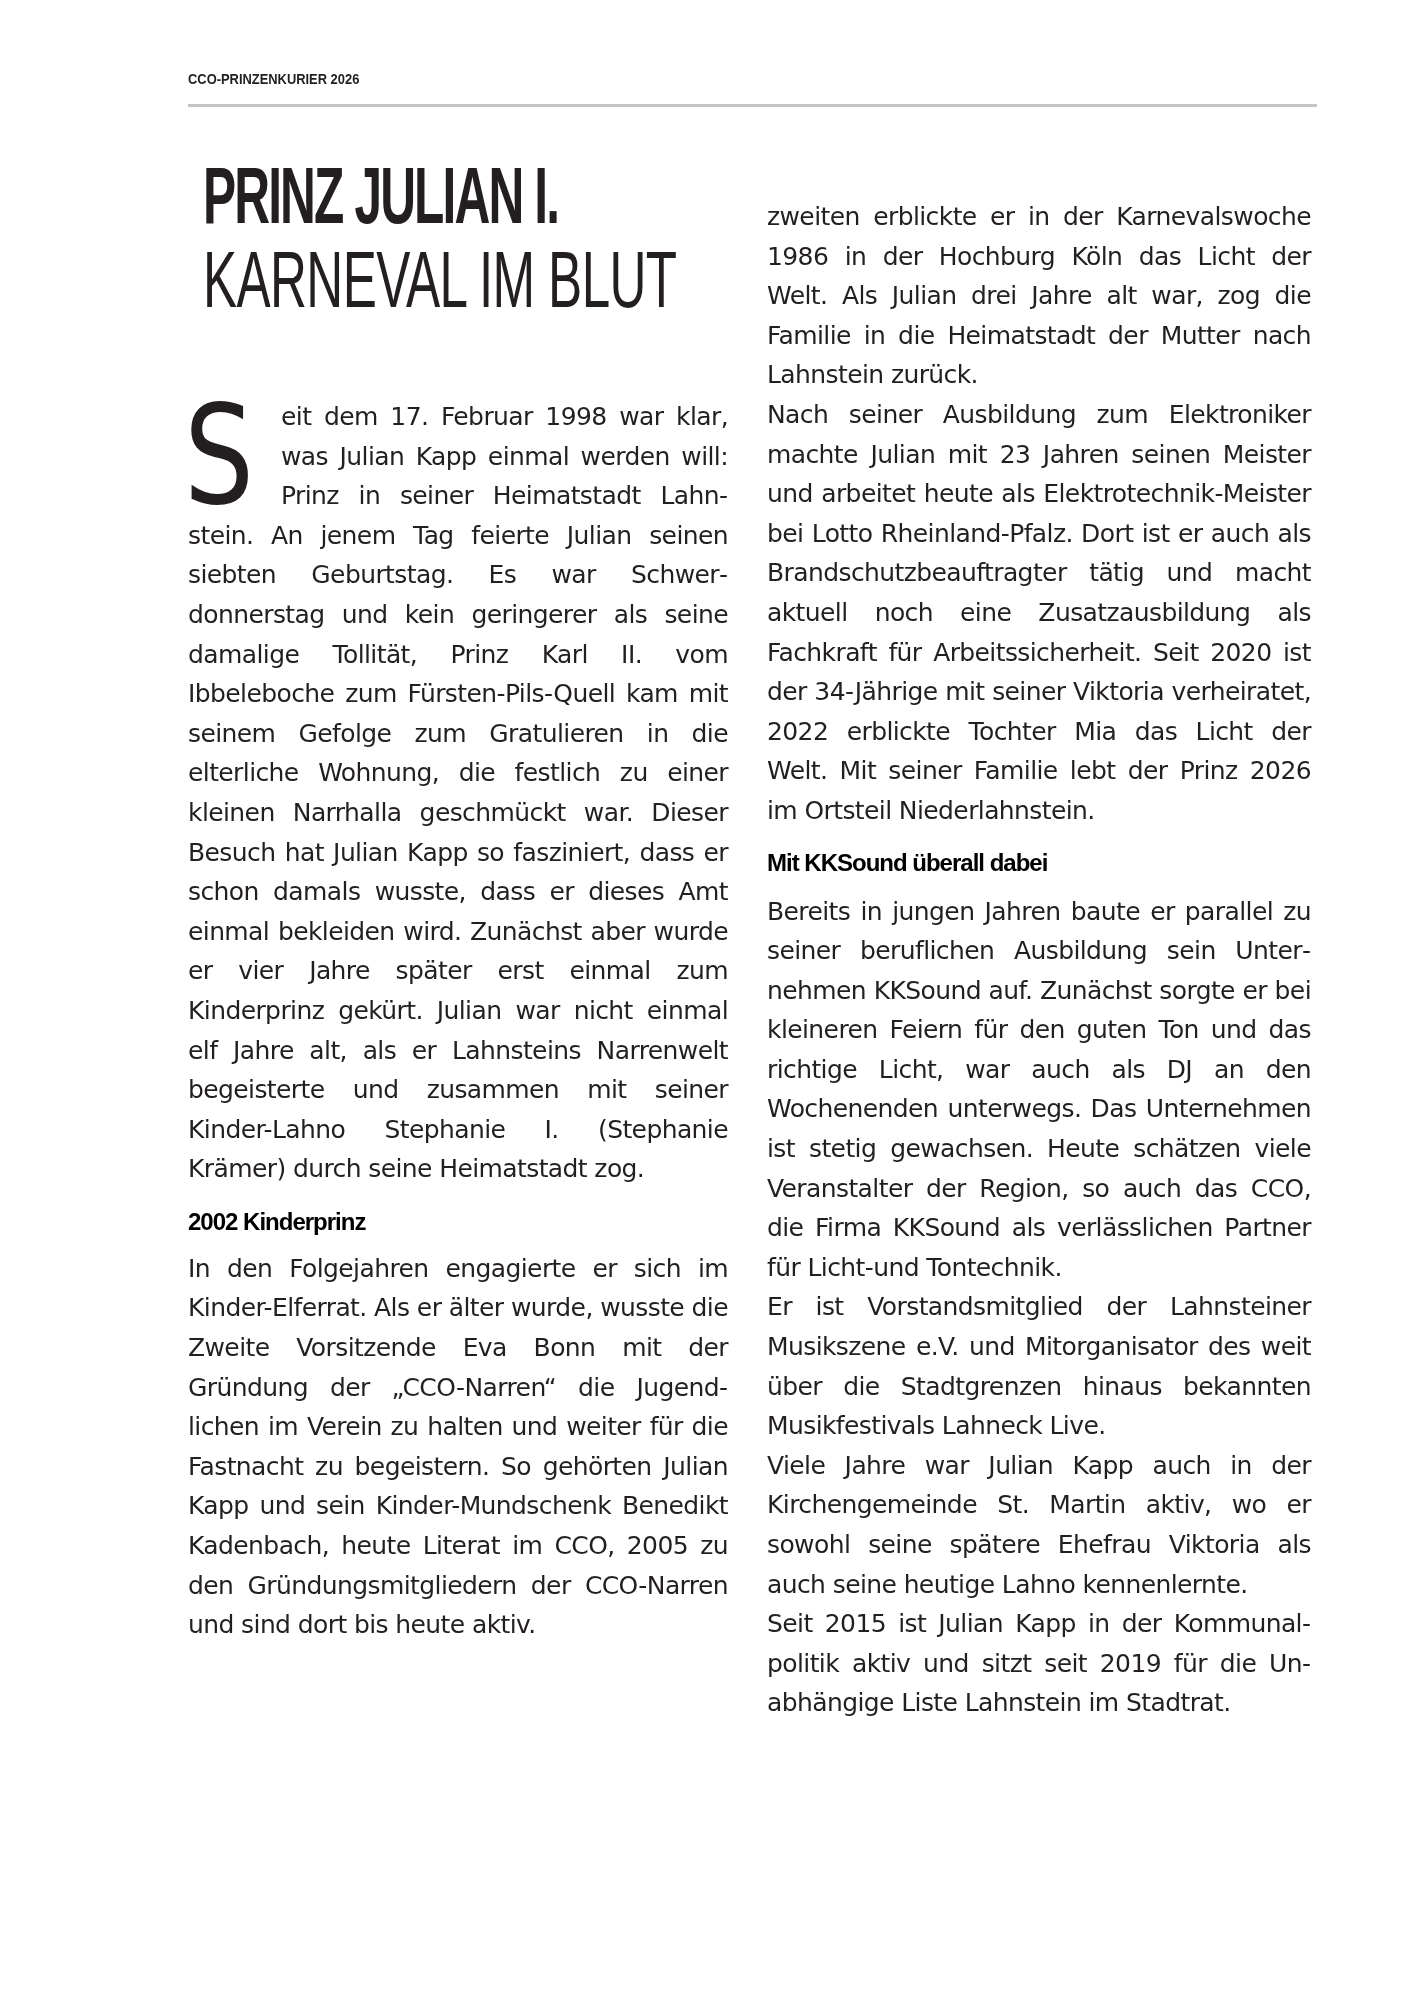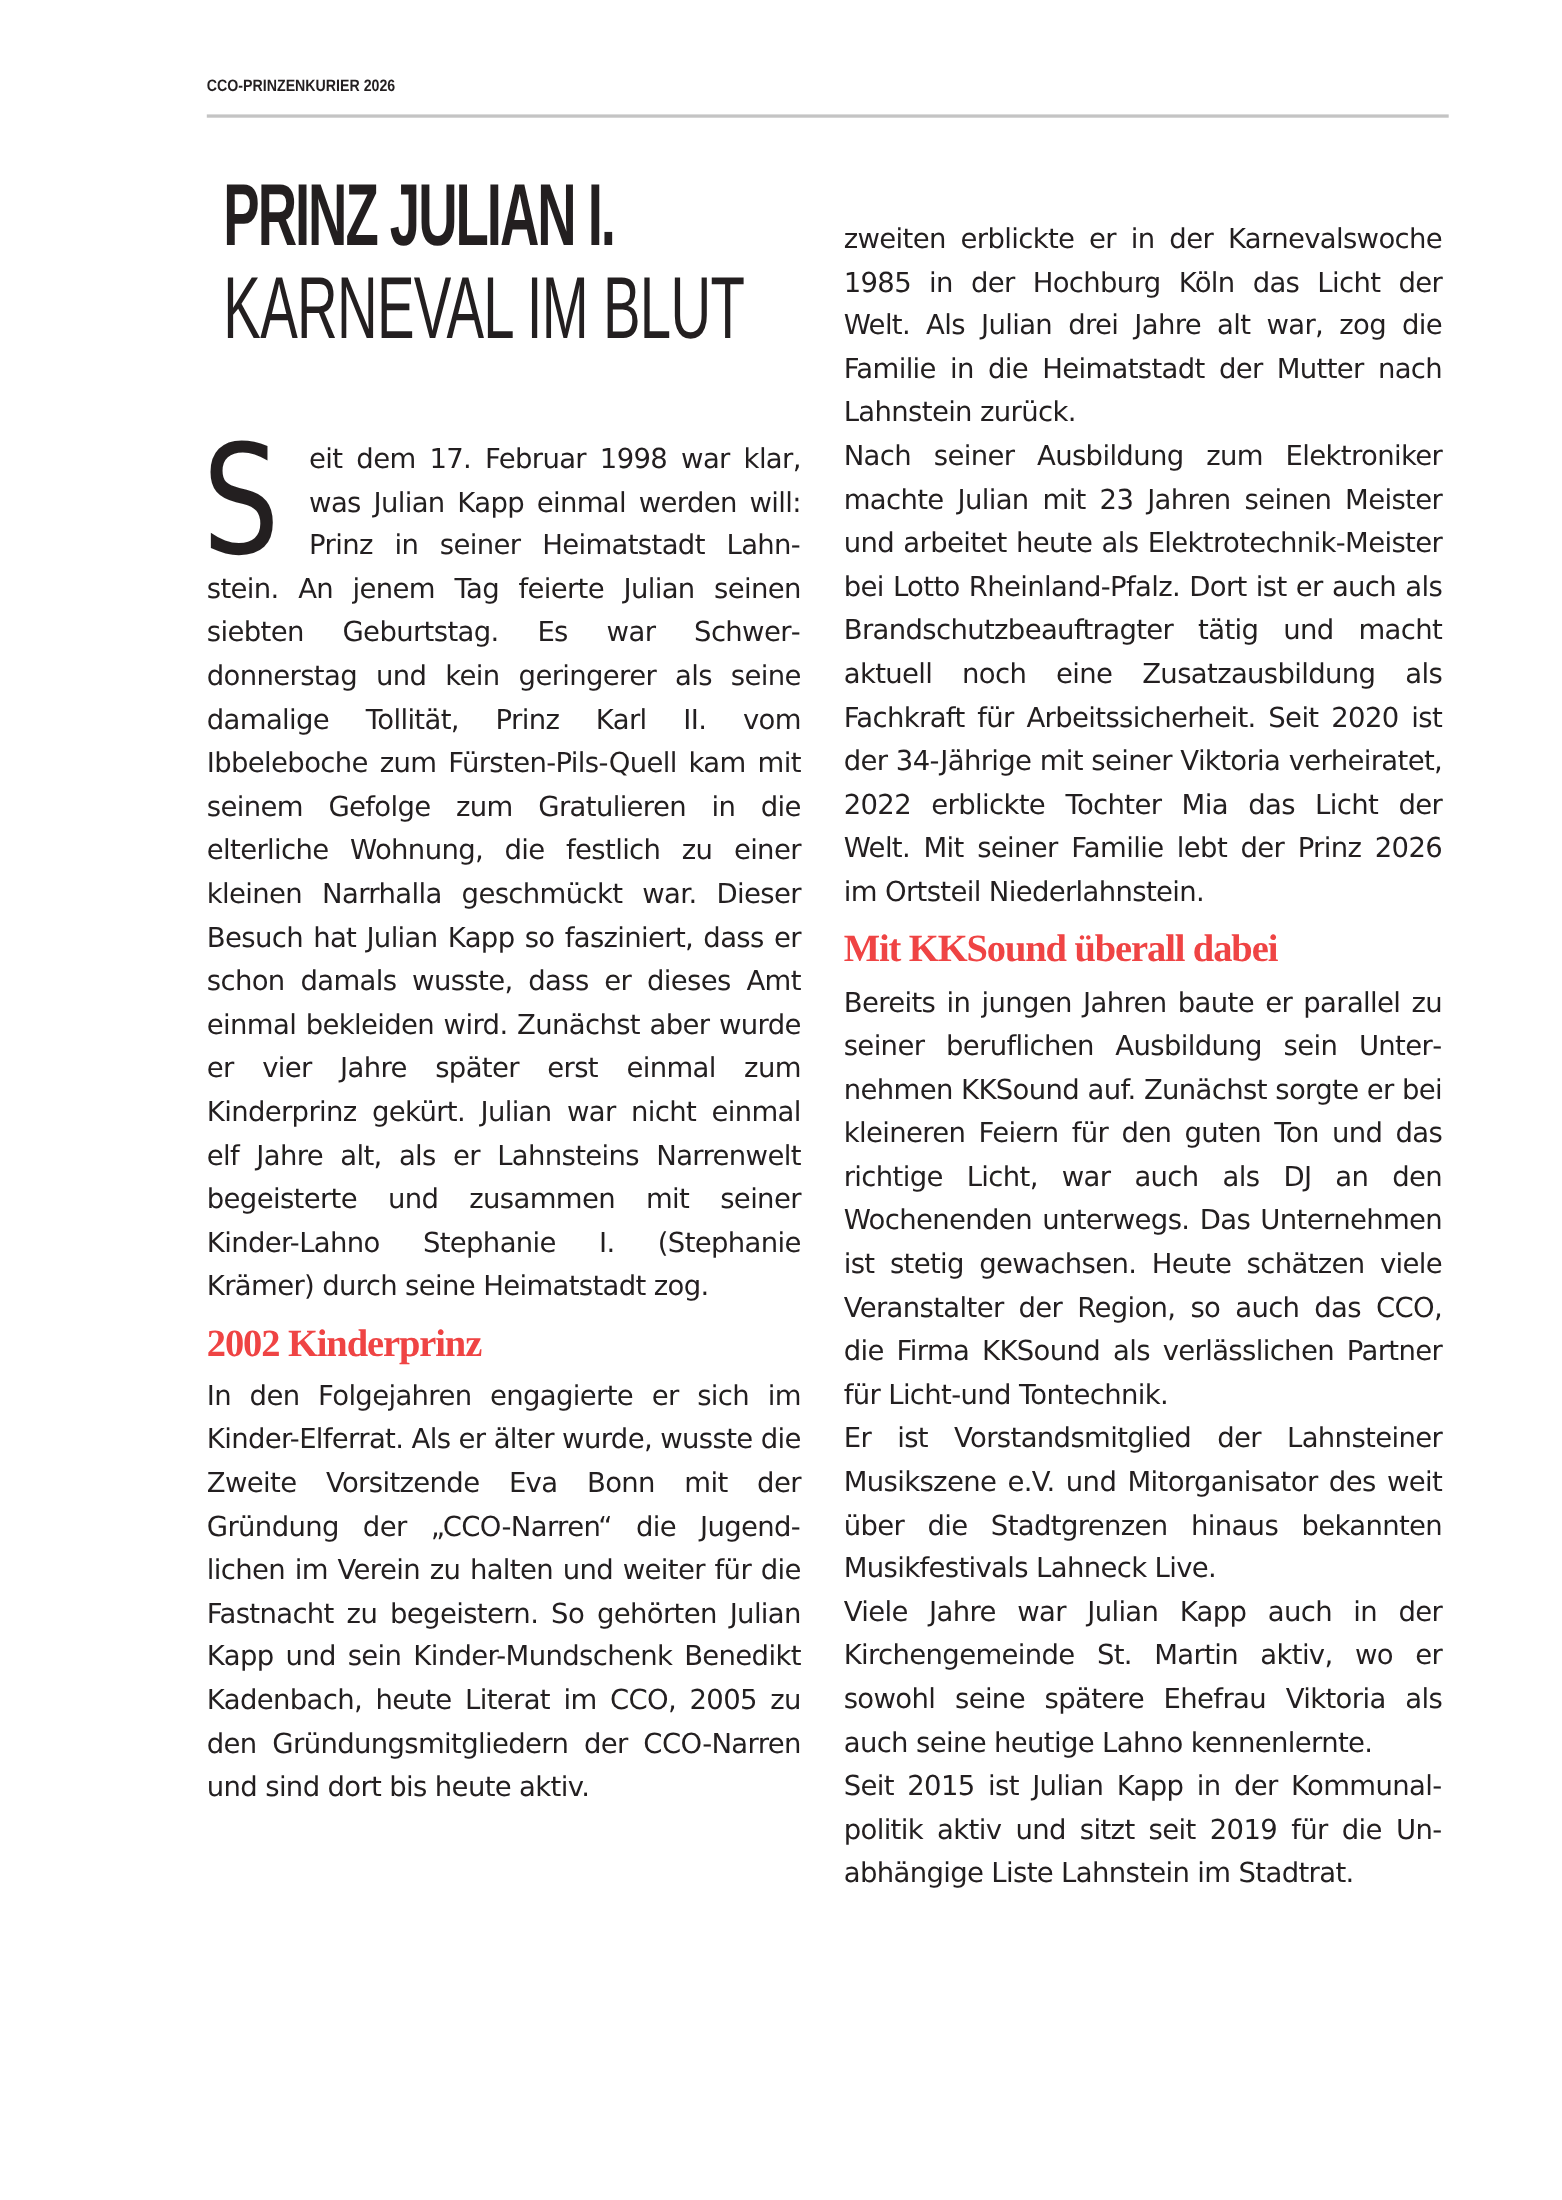--- a/index.html
+++ b/index.html
@@ -13,22 +13,22 @@
          letter-spacing: -3px; transform: scaleX(0.62); transform-origin: left; white-space: nowrap; color: #231f20; }
   .title-line2 { font-family: "Liberation Sans", sans-serif; font-weight: normal; font-size: 80px; line-height: 80px;
          letter-spacing: -1px; transform: scaleX(0.64); transform-origin: left; white-space: nowrap; color: #231f20; margin-top: 4px; }
   .col { position: absolute; width: 540px; font-size: 25px; line-height: 39.6px; text-align: justify;
          hyphens: manual; color: #231f20; letter-spacing: -0.6px; }
   .col p { margin: 0; }
   .col-left { left: 188px; top: 397px; }
   .col-right { left: 767px; top: 197px; width: 544px; }
   .dropcap { float: left; font-family: "DejaVu Sans", sans-serif; font-size: 138px; line-height: 110px;
          margin: 4px 10px 0 -4px; color: #231f20; font-weight: normal; transform: scaleX(0.8); transform-origin: left; }
-  .col h2 { font-family: Liberation Serif, serif; font-weight: bold; font-size: 35px; line-height: 40px;
-         margin: 0; letter-spacing: -1px; color: #ef4444; }
+  .col h2 { font-family: Liberation Sans, sans-serif; font-weight: bold; font-size: 24px; line-height: 40px;
+         margin: 0; letter-spacing: -1px; color: #000000; }
   .h-kinder { margin-top: 13px !important; margin-bottom: 7px !important; }
   .h-kksound { margin-top: 12px !important; margin-bottom: 9px !important; }
   .h-viel { margin-top: 27px !important; margin-bottom: 0 !important; }
 </style>
 </head>
 <body>
 
 <div class="running-head">CCO-PRINZENKURIER 2026</div>
 <div class="rule"></div>
 
@@ -37,20 +37,20 @@
   <div class="title-line2">KARNEVAL IM BLUT</div>
 </div>
 
 <div class="col col-left">
   <p><span class="dropcap">S</span><span>eit dem 17. Februar 1998 war klar, was Julian Kapp einmal werden will: Prinz in seiner Heimatstadt Lahn­stein.  An jenem Tag feierte Julian seinen siebten Geburtstag.  Es war Schwer­donnerstag und kein geringerer als seine damalige Tollität, Prinz Karl II. vom Ibbeleboche zum Fürsten-Pils-Quell kam mit seinem Gefolge zum Gratulieren in die elterliche Wohnung, die festlich zu einer kleinen Narrhalla geschmückt war. Dieser Besuch hat Julian Kapp so fasziniert, dass er schon damals wusste, dass er dieses Amt einmal bekleiden wird. Zunächst aber wurde er vier Jahre später erst einmal zum Kinderprinz gekürt. Julian war nicht einmal elf Jahre alt, als er Lahnsteins Narrenwelt begeisterte und zusammen mit seiner Kinder-Lahno Stephanie I. (Stephanie Krämer) durch seine Heimatstadt zog.</span></p>
   <h2 class="h-kinder">2002 Kinderprinz</h2>
   <p>In den Folgejahren engagierte er sich im Kinder-Elferrat. Als er älter wurde, wusste die Zweite Vorsitzende Eva Bonn mit der Gründung der „CCO-Narren“ die Jugend­lichen im Verein zu halten und weiter für die Fastnacht zu begeistern. So gehörten Julian Kapp und sein Kinder-Mundschenk Bene­dikt Kadenbach, heute Literat im CCO, 2005 zu den Gründungsmitgliedern der CCO-Narren und sind dort bis heute aktiv.</p>
 </div>
 
 <div class="col col-right">
-  <p>zweiten erblickte er in der Karnevalswoche 1985 in der Hochburg Köln das Licht der Welt. Als Julian drei Jahre alt war, zog die Familie in die Heimatstadt der Mutter nach Lahnstein zurück.</p>
+  <p>zweiten erblickte er in der Karnevalswoche 1986 in der Hochburg Köln das Licht der Welt. Als Julian drei Jahre alt war, zog die Familie in die Heimatstadt der Mutter nach Lahnstein zurück.</p>
   <p>Nach seiner Ausbildung zum Elektroniker machte Julian mit 23 Jahren seinen Meister und arbeitet heute als Elektrotechnik-Meister bei Lotto Rheinland-Pfalz. Dort ist er auch als Brandschutzbeauftragter tätig und macht aktuell noch eine Zusatzaus­bildung als Fachkraft für Arbeitssicherheit. Seit 2020 ist der 34-Jährige mit seiner Viktoria verheiratet, 2022 erblickte Tochter Mia das Licht der Welt. Mit seiner Familie lebt der Prinz 2026 im Ortsteil Niederlahnstein.</p>
   <h2 class="h-kksound">Mit KKSound überall dabei</h2>
   <p>Bereits in jungen Jahren baute er parallel zu seiner beruflichen Ausbildung sein Unter­nehmen KKSound auf. Zunächst sorgte er bei kleineren Feiern für den guten Ton und das richtige Licht, war auch als DJ an den Wochenenden unterwegs. Das Unter­nehmen ist stetig gewachsen. Heute schätzen viele Veranstalter der Region, so auch das CCO,  die Firma KKSound als ver­lässlichen Partner für Licht-und Tontechnik.</p>
   <p>Er ist Vorstandsmitglied der Lahnsteiner Musikszene e.V.  und Mitorganisator des weit über die Stadtgrenzen hinaus be­kannten Musikfestivals Lahneck Live.</p>
   <p>Viele Jahre war Julian Kapp auch in der Kirchengemeinde St. Martin aktiv, wo er sowohl seine spätere Ehefrau Viktoria als auch seine heutige Lahno kennenlernte.</p>
   <p>Seit 2015 ist Julian Kapp in der Kommunal­politik aktiv und sitzt seit 2019 für die Un­abhängige Liste Lahnstein im Stadtrat.</p>
 </div>
 
 </body></html>

